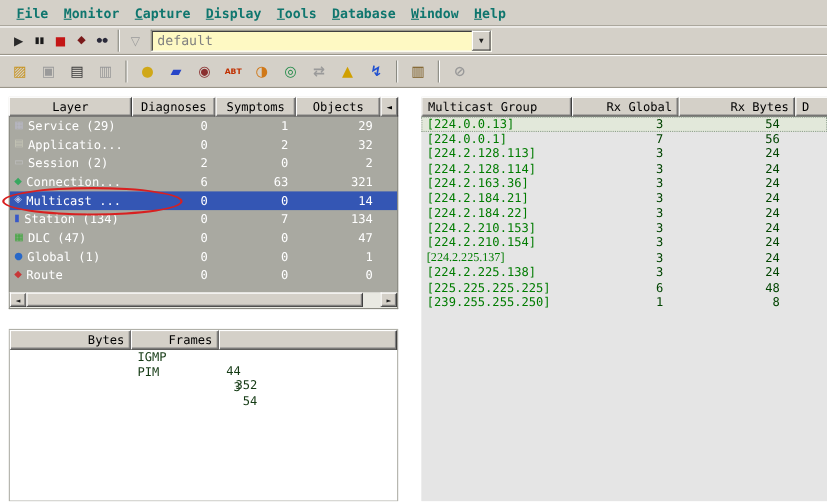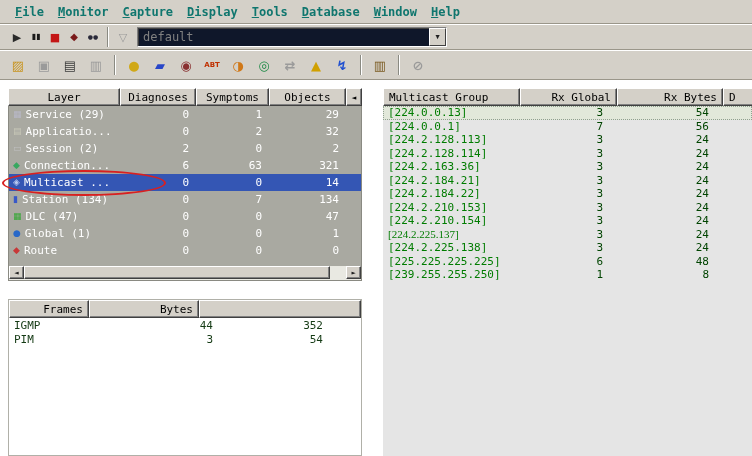--- a/index.html
+++ b/index.html
@@ -16,21 +16,21 @@
   .toolbar { position:absolute; left:0; width:752px; background:#d4d0c8; display:flex; align-items:center; }
   .tb1 { top:24px; height:26px; padding-left:8px; gap:1px; border-top:1px solid #ffffff; border-bottom:1px solid #9a968a; }
   .tb2 { top:50px; height:30px; padding-left:6px; gap:2px; border-top:1px solid #ffffff; border-bottom:1px solid #9a968a; }
   .tb-btn { width:22px; height:22px; display:flex; align-items:center; justify-content:center; flex:0 0 auto; }
   .tb1 .tb-btn { width:18px; height:20px; }
   .tb2 .tb-btn { width:24px; height:24px; }
   .tb-glyph { font-family:"DejaVu Sans", sans-serif; font-size:13px; line-height:1; font-weight:bold; }
   .tb1 .tb-glyph { font-size:11px; }
   .tb-sep { width:2px; height:20px; border-left:1px solid #8a8a82; border-right:1px solid #ffffff; margin:0 4px; flex:0 0 auto; }
 
-  .combo { display:flex; width:310px; height:20px; margin-left:4px; background:#0f172a;
+  .combo { display:flex; width:310px; height:20px; margin-left:4px; background:#fef9c3;
            border:1px solid; border-color:#808080 #ffffff #ffffff #808080;
            box-shadow:inset 1px 1px 0 #404040; }
   .combo-text { flex:1; font-size:12px; color:#808080; padding:2px 5px; white-space:nowrap; overflow:hidden; }
   .combo-btn { width:17px; background:#d4d0c8; border:1px solid; border-color:#ffffff #404040 #404040 #ffffff;
                display:flex; align-items:center; justify-content:center; font-size:7px; color:#202020;
                font-family:"DejaVu Sans", sans-serif; }
 
   
   .content { position:absolute; left:0; top:80px; width:683px; height:376px; background:#fff; }
 
@@ -67,21 +67,21 @@
 
   
   .trow { display:flex; align-items:center; }
   .tcell { flex:0 0 auto; font-size:11px; white-space:nowrap; overflow:hidden; }
   .t-right { text-align:right; }
   .t-left { padding-left:5px; }
 
   
   .proto-panel { position:absolute; left:8px; top:219px; width:354px; height:157px; background:#fff;
                  border:1px solid #b0b0a8; }
-  .proto-panel .trow { height:14px; }
+  .proto-panel .trow { height:14px;flex-direction:column; }
   .proto-panel .t-right { padding-right:6px; }
 
   
   .mcast-panel { position:absolute; left:383px; top:8px; width:369px; height:368px; background:#e5e5e5; overflow:hidden; }
   .mcast-panel .trow { height:13.5px; }
   .mcast-panel .t-right { padding-right:14px; }
   .mcast-panel .trow.rowsel { background:#e2e8da; outline:1px dotted #90a090; outline-offset:-1px; }
 </style>
 </head>
 <body>
@@ -286,22 +286,22 @@
         <div class="sb-btn">
           <span>►</span>
         </div>
       </div>
     </div>
 
     <div class="annotation"></div>
 
     <div class="proto-panel">
       <div class="hdr-row">
+          <div class="hdr-cell h-right" style="width: 110px;">Bytes</div>
           <div class="hdr-cell h-right" style="width: 80px;">Frames</div>
-          <div class="hdr-cell h-right" style="width: 110px;">Bytes</div>
           <div class="hdr-cell hdr-fill"></div>
         </div>
       <div>
           <div class="trow">
             <div class="tcell t-left" style="width: 130px; color: rgb(20, 58, 20);">IGMP</div>
             <div class="tcell t-right" style="width: 80px; color: rgb(20, 58, 20);">44</div>
             <div class="tcell t-right" style="width: 110px; color: rgb(20, 58, 20);">352</div>
           </div>
           <div class="trow">
             <div class="tcell t-left" style="width: 130px; color: rgb(20, 58, 20);">PIM</div>

